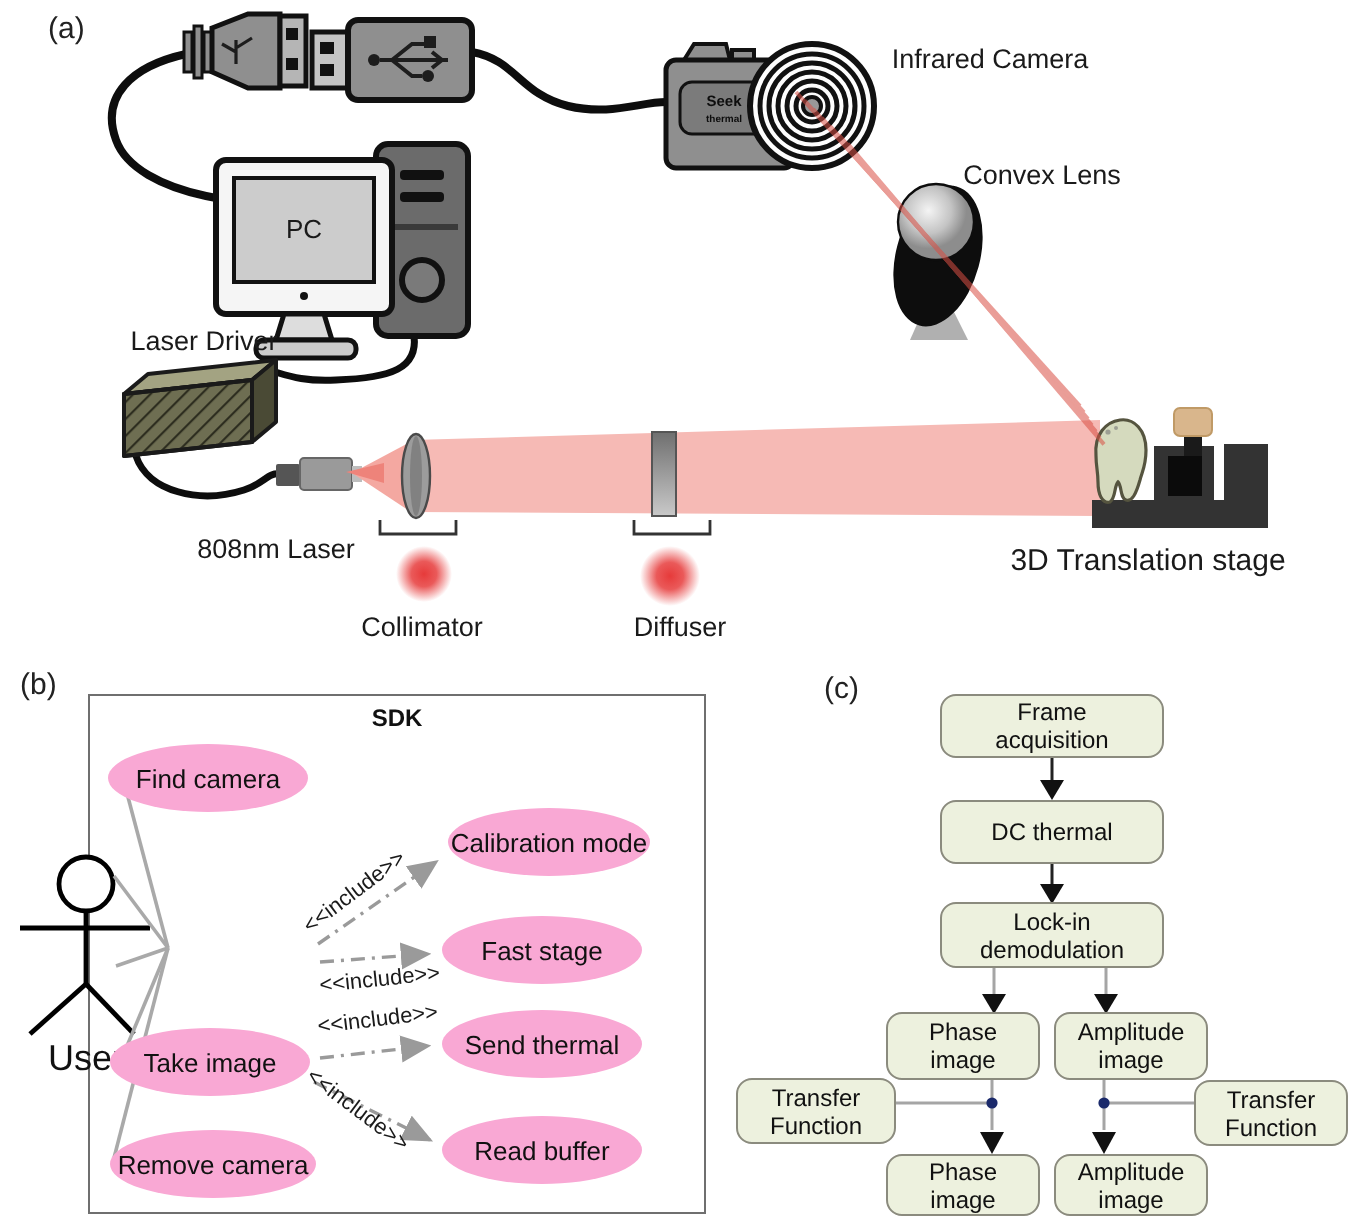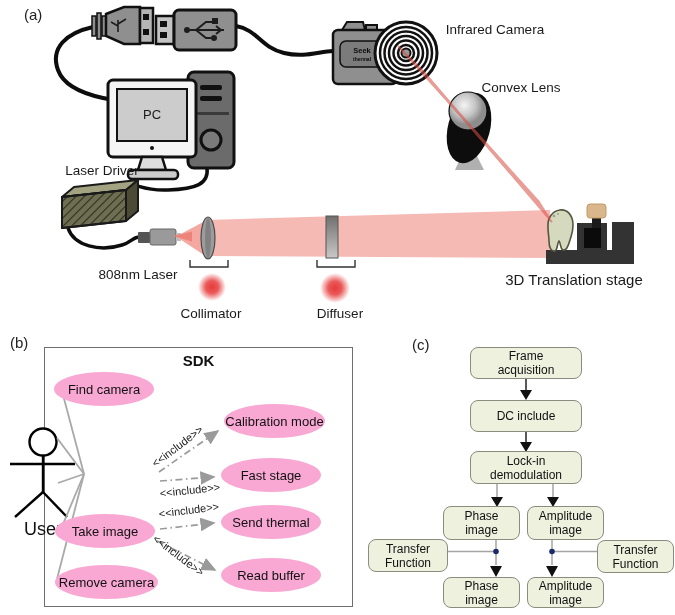--- a/index.html
+++ b/index.html
@@ -3,21 +3,21 @@
 <meta charset="utf-8">
 <style>
   html,body{margin:0;padding:0;background:#fff;}
   .fig{position:relative;width:675px;height:615px;background:#fff;overflow:hidden;
        font-family:"Liberation Sans",sans-serif;color:#111;}
   .fig svg.draw{position:absolute;left:0;top:0;z-index:2;}
   .tag{position:absolute;z-index:3;font-size:15px;color:#222;}
   .sdkbox{position:absolute;left:44px;top:347px;width:309px;height:260px;
           border:1px solid #6f6f6f;background:#fff;z-index:1;box-sizing:border-box;}
   .sdktitle{position:absolute;left:44px;top:352px;width:309px;text-align:center;
-            font-weight:bold;font-size:15px;z-index:3;}
+            font-weight:bold;font-size:12px;z-index:3;}
   .actor-label{position:absolute;left:4px;top:519px;width:78px;text-align:center;
                font-size:18px;z-index:3;}
   .uc{position:absolute;border-radius:50%;background:#f9a8d4;display:flex;
       align-items:center;justify-content:center;font-size:13px;z-index:3;
       white-space:nowrap;}
   .inc{position:absolute;width:90px;height:14px;text-align:center;font-size:11px;
        color:#1a1a1a;z-index:3;white-space:nowrap;}
   .cnode{position:absolute;background:#edf1de;border:1.2px solid #8b8b7e;
          border-radius:8px;display:flex;align-items:center;justify-content:center;
          text-align:center;font-size:12px;line-height:14px;white-space:pre-line;
@@ -266,21 +266,21 @@
   <div class="uc" style="left:221px;top:505px;width:100px;height:34px;">Send thermal</div>
   <div class="uc" style="left:221px;top:558px;width:100px;height:34px;">Read buffer</div>
 
   <div class="inc" style="left:133px;top:440px;transform:rotate(-37deg);">&lt;&lt;include&gt;&gt;</div>
   <div class="inc" style="left:145px;top:484px;transform:rotate(-6deg);">&lt;&lt;include&gt;&gt;</div>
   <div class="inc" style="left:144px;top:504px;transform:rotate(-7deg);">&lt;&lt;include&gt;&gt;</div>
   <div class="inc" style="left:133px;top:549px;transform:rotate(37deg);">&lt;&lt;include&gt;&gt;</div>
 
   <div class="cnode" style="left:470px;top:347px;width:112px;height:32px;">Frame
 acquisition</div>
-  <div class="cnode" style="left:470px;top:400px;width:112px;height:32px;">DC include</div>
+  <div class="cnode" style="left:470px;top:400px;width:112px;height:32px;">DC thermal</div>
   <div class="cnode" style="left:470px;top:451px;width:112px;height:33px;">Lock-in
 demodulation</div>
   <div class="cnode" style="left:443px;top:506px;width:77px;height:34px;">Phase
 image</div>
   <div class="cnode" style="left:527px;top:506px;width:77px;height:34px;">Amplitude
 image</div>
   <div class="cnode" style="left:368px;top:539px;width:80px;height:33px;">Transfer
 Function</div>
   <div class="cnode" style="left:597px;top:540px;width:77px;height:33px;">Transfer
 Function</div>

